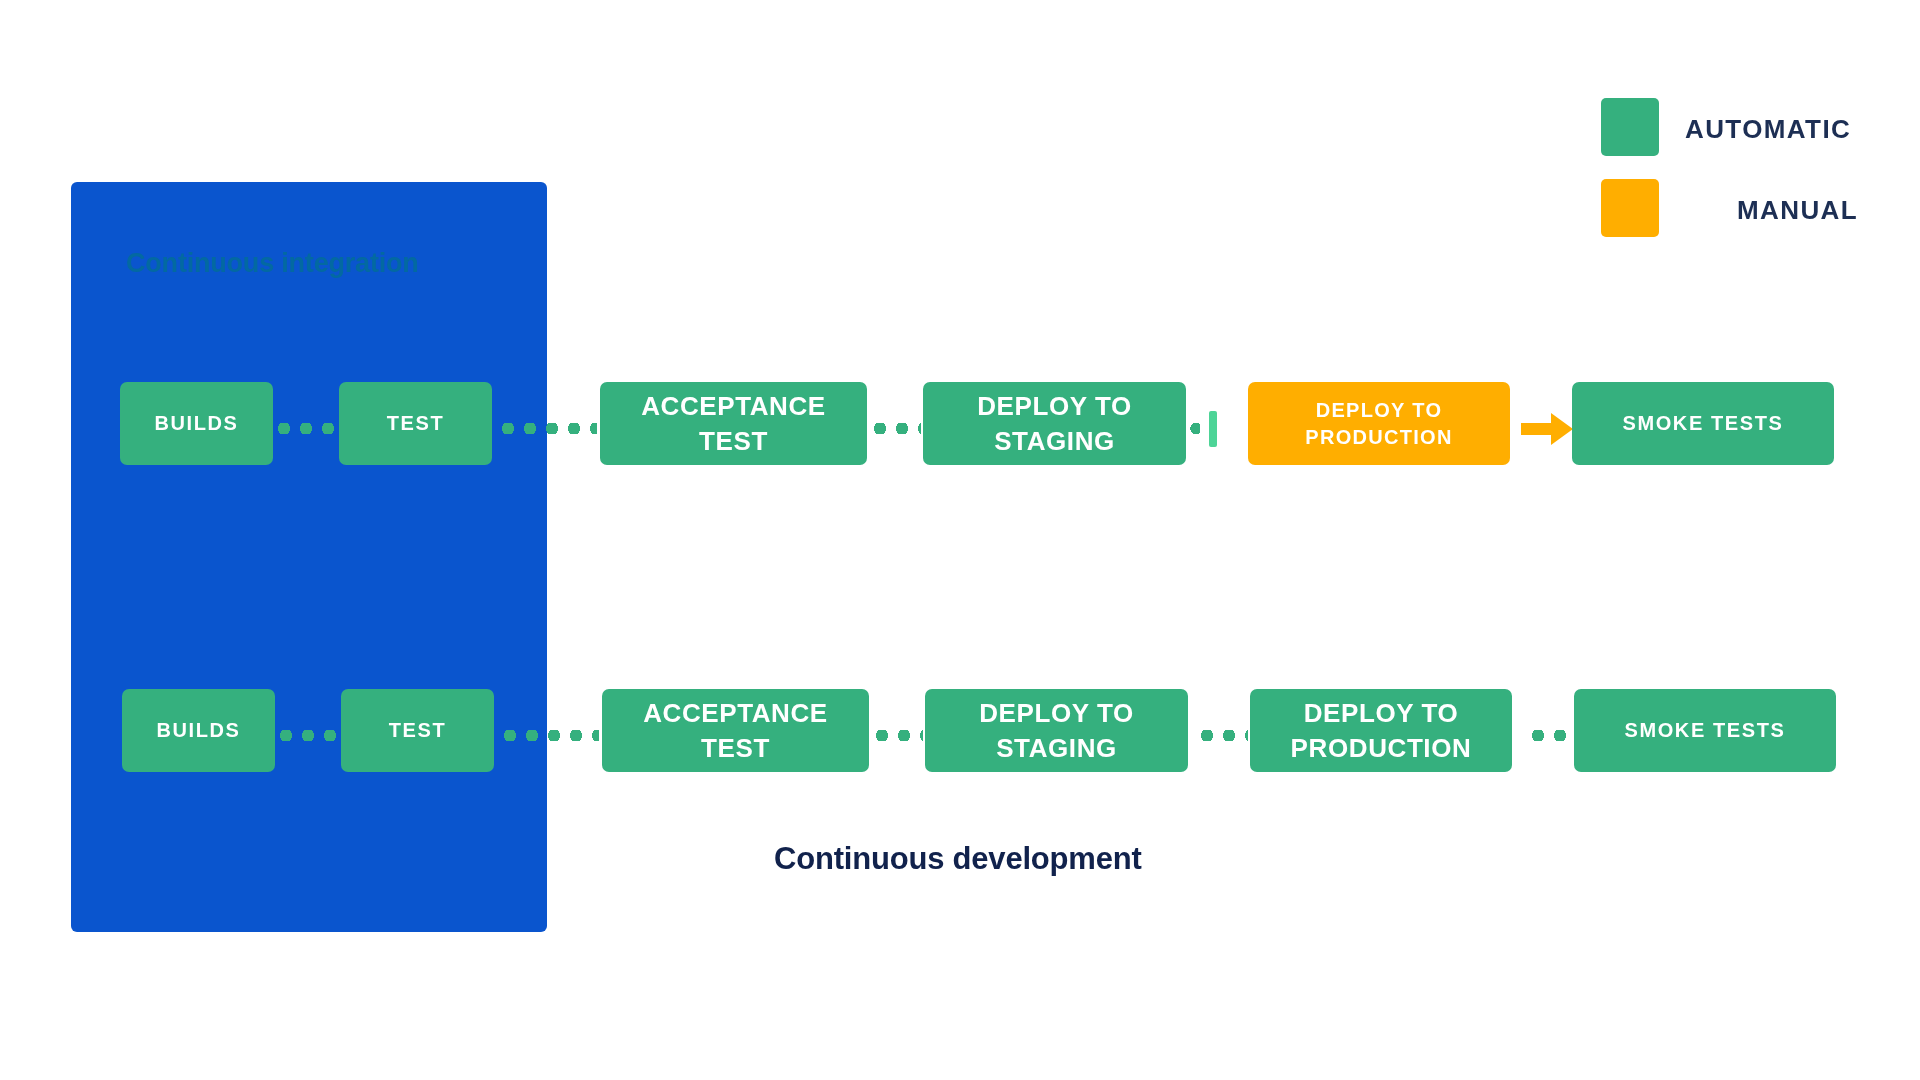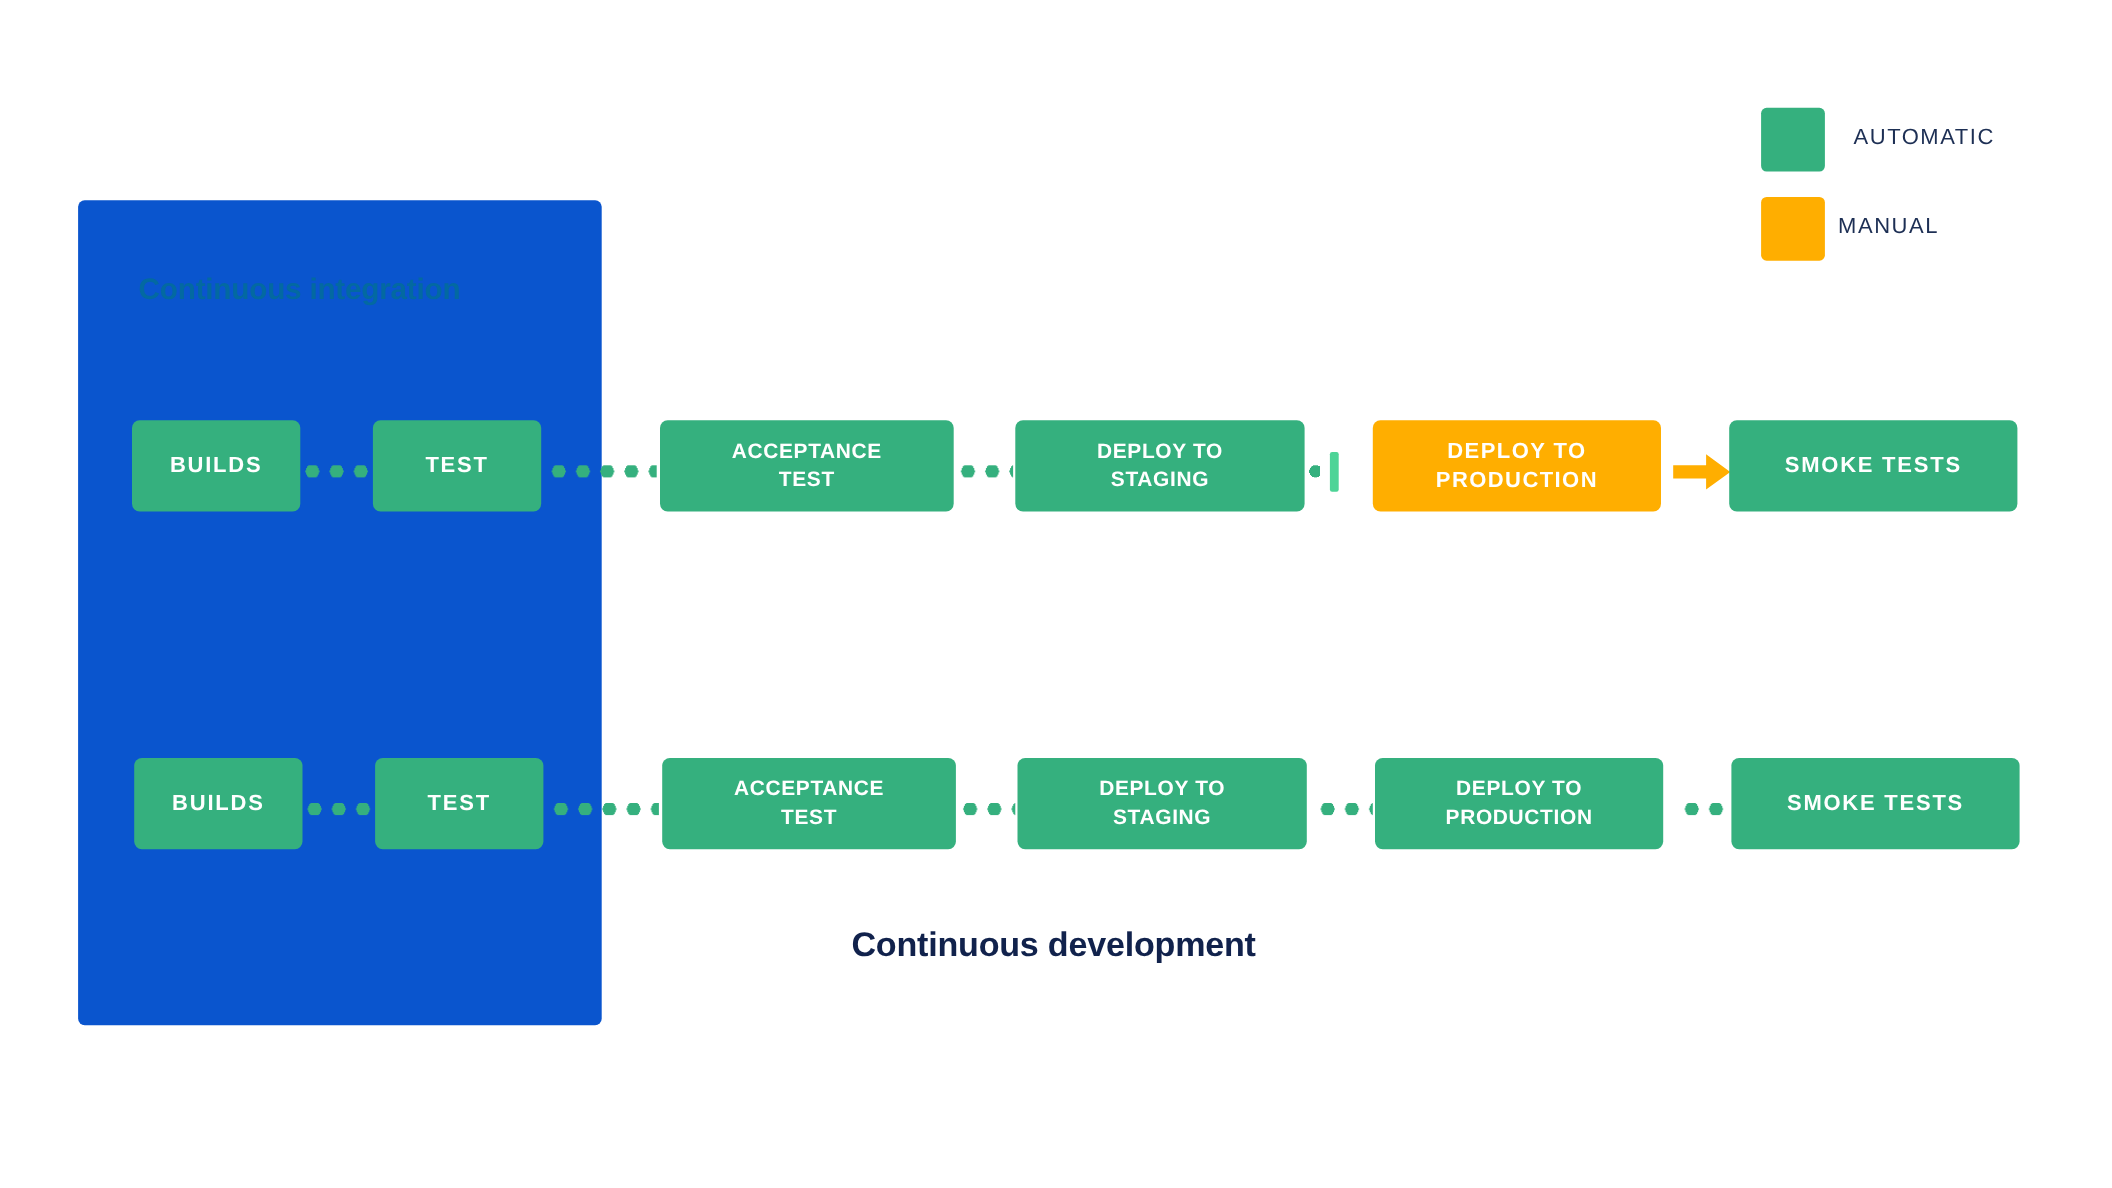--- a/index.html
+++ b/index.html
@@ -53,21 +53,21 @@
     font-weight: 700;
     letter-spacing: 1.1px;
     line-height: 1.32;
     padding: 4px 10px;
   }
 
   .box.green  { background: #35b07e; }
   .box.orange { background: #ffae00; }
 
   .box.wide-font { font-size: 20px; letter-spacing: 1.6px; }
-  .box.cond-font { font-size: 19px; letter-spacing: 0.6px; }
+  .box.cond-font { font-size: 26px; letter-spacing: 0.6px; }
 
   
   .dots {
     position: absolute;
     height: 11px;
     background-image: radial-gradient(circle, #35b07e 50%, rgba(0,0,0,0) 51%);
     background-size: 22px 11px;
     background-repeat: repeat-x;
     background-position: left center;
   }
@@ -107,22 +107,22 @@
     position: absolute;
     width: 58px;
     height: 58px;
     border-radius: 5px;
   }
   .legend-swatch.green  { background: #35b07e; }
   .legend-swatch.orange { background: #ffae00; }
 
   .legend-label {
     position: absolute;
-    font-size: 20px;
-    font-weight: 400;
+    font-size: 26px;
+    font-weight: 700;
     color: #1d2f54;
     letter-spacing: 1.4px;
     white-space: nowrap;
   }
 </style>
 </head>
 <body>
 
 <div id="canvas">
 
@@ -206,15 +206,15 @@
   <div class="box green wide-font" style="left:1574px; top:689px; width:262px; height:83px;">
     <span>SMOKE TESTS</span>
   </div>
 
   <div class="caption" style="left:774px; top:841px;text-align:center;">Continuous development</div>
 
   <div class="legend-swatch green" style="left:1601px; top:98px;"></div>
   <div class="legend-label" style="left:1685px; top:114px;">AUTOMATIC</div>
 
   <div class="legend-swatch orange" style="left:1601px; top:179px;"></div>
-  <div class="legend-label" style="left:1671px; top:195px;">MANUAL</div>
+  <div class="legend-label" style="left:1737px; top:195px;">MANUAL</div>
 
 </div>
 
 </body></html>

